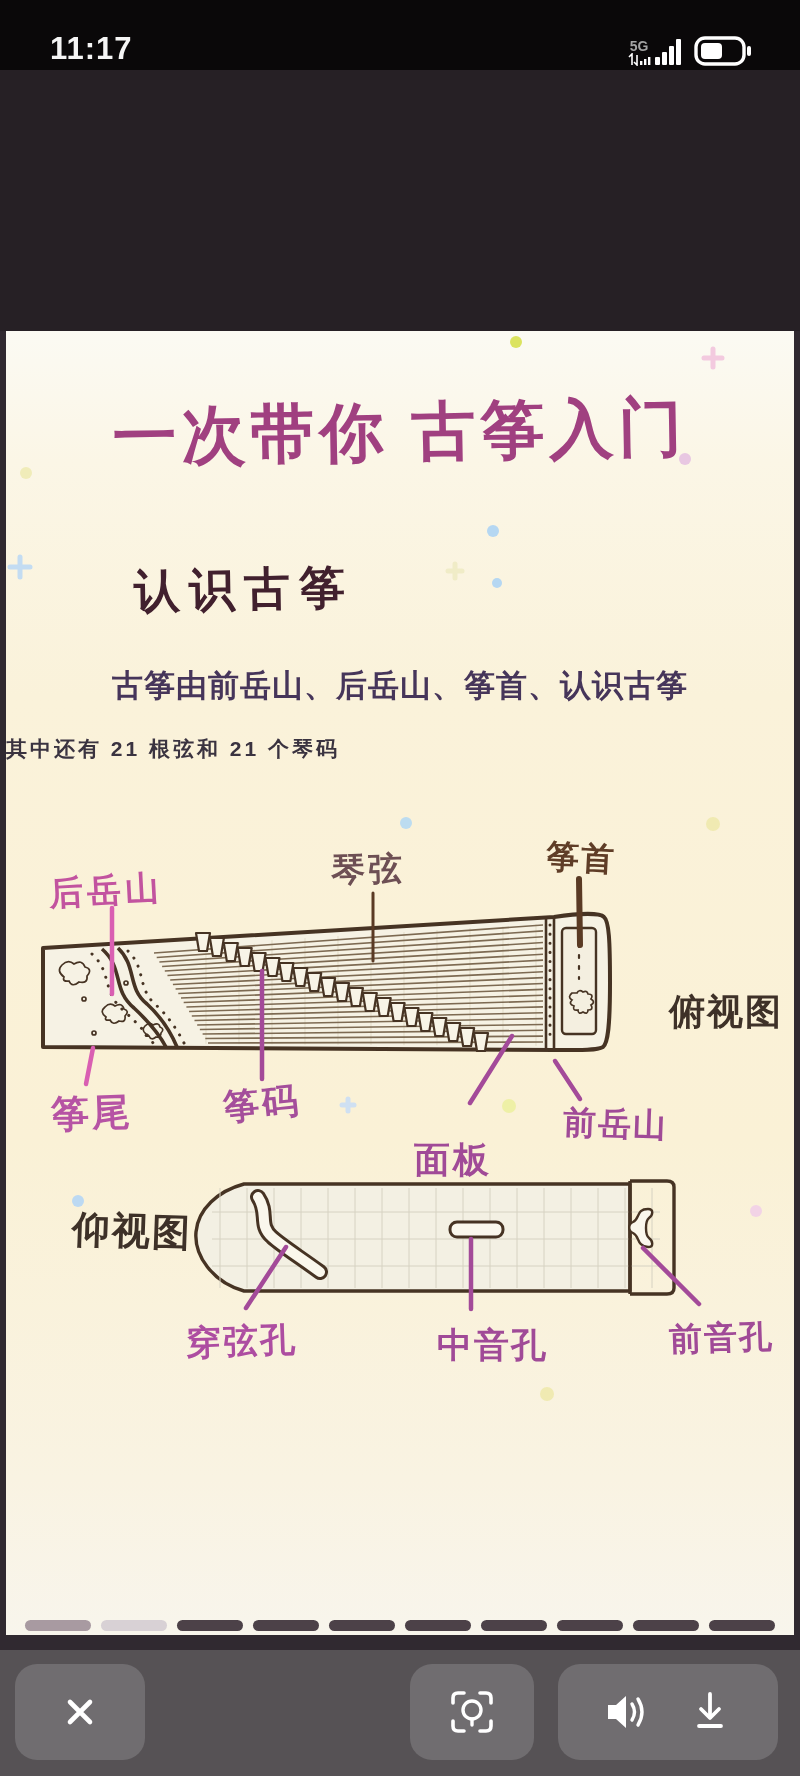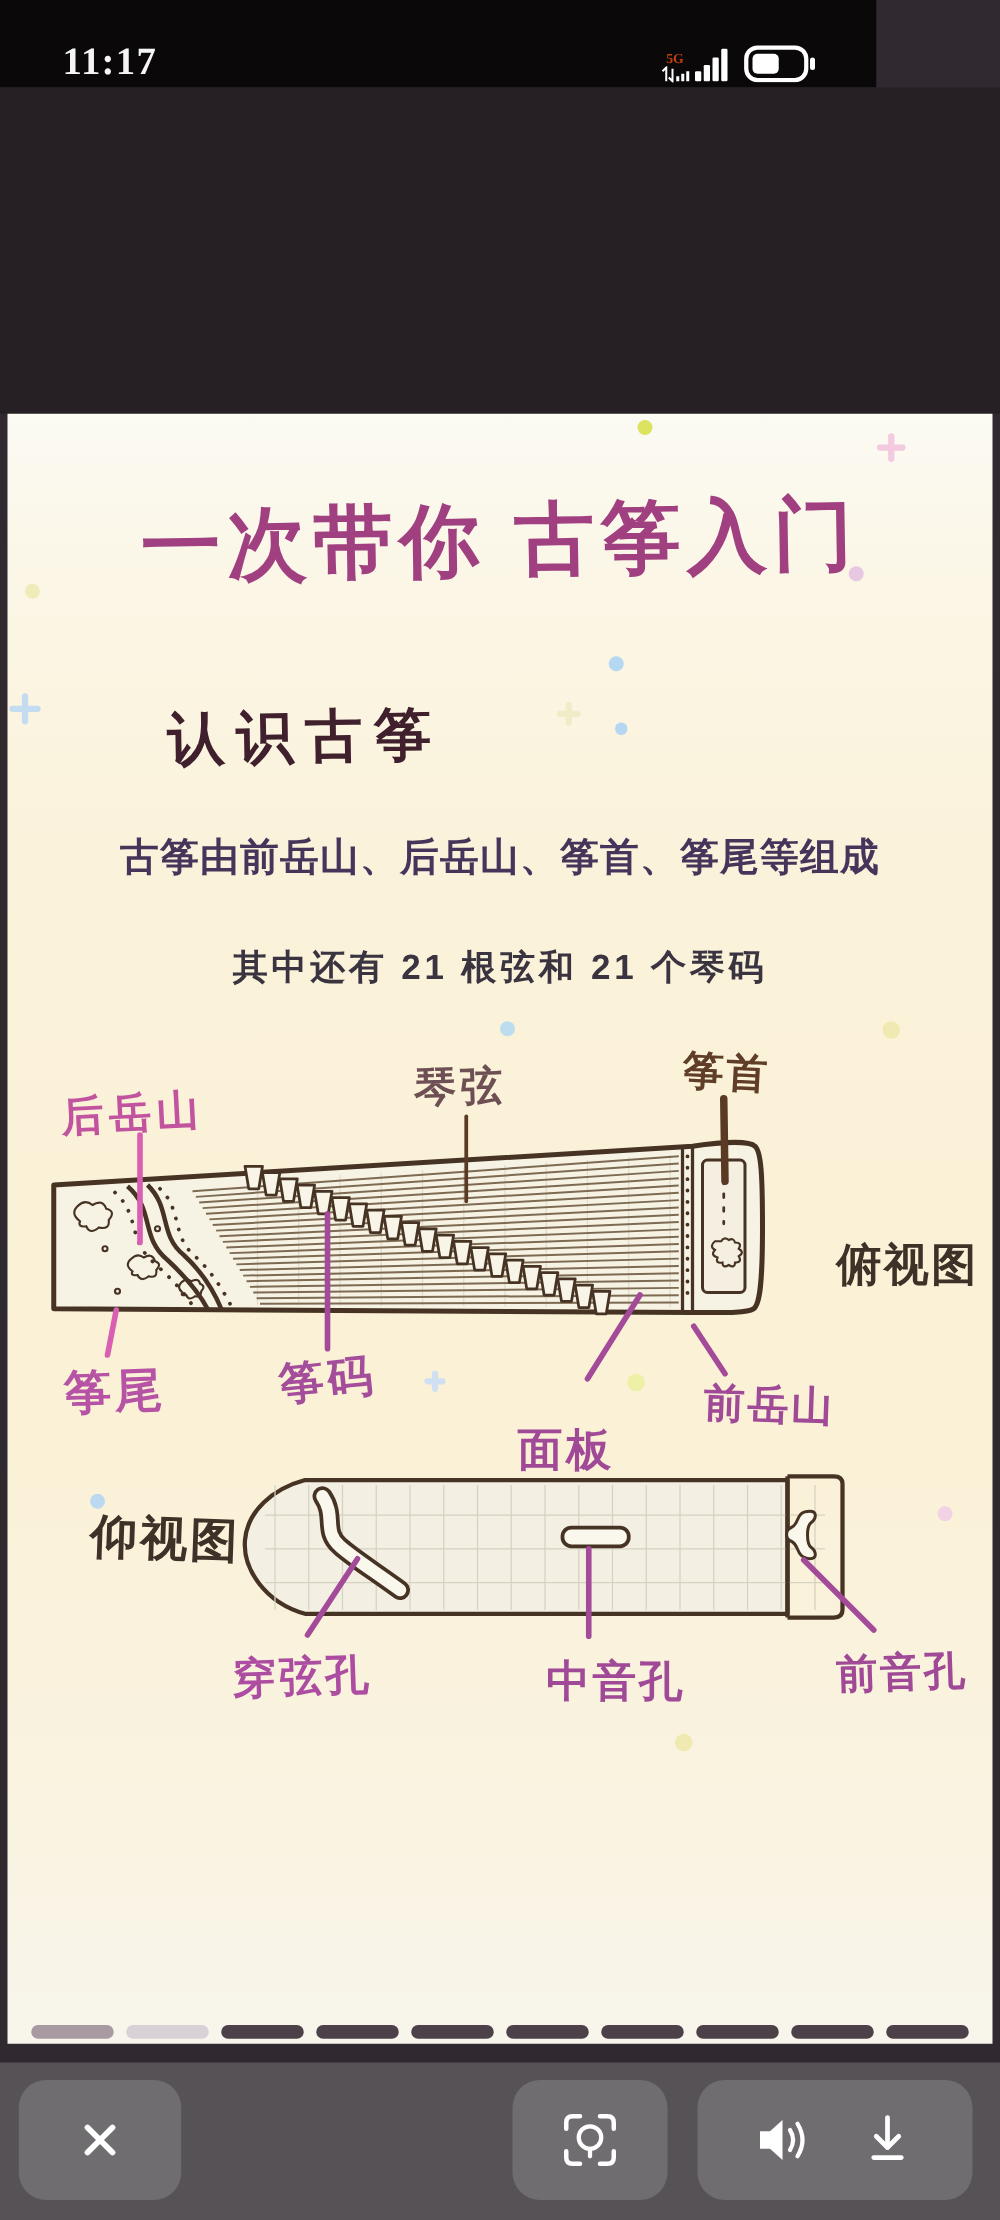--- a/index.html
+++ b/index.html
@@ -1,28 +1,28 @@
 <!DOCTYPE html>
 <html><head>
 <meta charset="utf-8">
 <style>
   html,body{margin:0;padding:0;}
   body{width:800px;height:1776px;position:relative;background:#302930;font-family:"Liberation Sans","DejaVu Sans",sans-serif;overflow:hidden;}
-  .statusbar{position:absolute;left:0;top:0;width:701px;height:70px;background:#0a0809;font-family:Liberation Serif, serif;}
+  .statusbar{position:absolute;left:0;top:0;width:800px;height:70px;background:#0a0809;}
   .sb-time{position:absolute;left:50px;top:31px;color:#f5f5f5;font-size:31px;font-weight:bold;letter-spacing:1px;}
   .sb-right{position:absolute;right:48px;top:30px;height:36px;display:flex;align-items:flex-end;}
-  .sb-5g{color:#c2410c;font-size:11px;font-weight:bold;line-height:1;margin-top:16px;}
+  .sb-5g{color:#a3a3a3;font-size:14px;font-weight:bold;line-height:1;margin-top:16px;}
   .upper-gap{position:absolute;left:0;top:70px;width:800px;height:261px;background:#262025;}
   
   .photo{position:absolute;left:6px;top:331px;width:788px;height:1304px;overflow:hidden;
     background:linear-gradient(180deg,#fbfaf3 0%,#fbf6e6 10%,#faf2da 28%,#faf1d6 62%,#f9f3e2 88%,#f8f5ec 100%);}
   .ptitle{position:absolute;left:0;top:58px;width:100%;text-align:center;font-size:64px;font-weight:bold;color:#a04080;letter-spacing:5px;transform:rotate(-1deg);white-space:nowrap;}
   .pheading{position:absolute;left:128px;top:228px;font-size:46px;font-weight:bold;color:#41202e;letter-spacing:9px;transform:rotate(-1deg);}
   .pline1{position:absolute;left:0;top:334px;width:100%;text-align:center;font-size:31px;font-weight:bold;color:#46355a;letter-spacing:1px;white-space:nowrap;}
-  .pline2{position:absolute;left:0;top:424px;width:100%;text-align:center;font-size:28px;font-weight:bold;color:#3a3340;letter-spacing:3px;white-space:nowrap;}
+  .pline2{position:absolute;left:0;top:404px;width:100%;font-size:21px;font-weight:bold;color:#3a3340;letter-spacing:3px;white-space:nowrap;}
   .diagram{position:absolute;left:0;top:0;width:788px;height:1074px;}
   .dlabel{position:absolute;font-weight:bold;white-space:nowrap;}
   
   .pager{position:absolute;left:25px;top:1620px;width:760px;height:12px;display:flex;gap:10px;}
   .pill{width:66px;height:11px;border-radius:6px;background:#4c4148;}
   
   .sheet{position:absolute;left:0;top:1650px;width:800px;height:126px;background:#565255;}
   .tbtn{position:absolute;background:#706d70;border-radius:22px;display:flex;align-items:center;justify-content:center;}
   .btn-close{left:15px;top:14px;width:130px;height:96px;}
   .btn-scan{left:410px;top:14px;width:124px;height:96px;}
@@ -56,21 +56,21 @@
       <rect x="7" y="7" width="21" height="16" rx="4" fill="#fff"></rect>
       <rect x="53" y="10" width="4" height="10" rx="2" fill="#fff"></rect>
     </svg>
   </div>
 </div>
 <div class="upper-gap"></div>
 
 <div class="photo">
   <div class="ptitle">一次带你 古筝入门</div>
   <div class="pheading">认识古筝</div>
-  <div class="pline1">古筝由前岳山、后岳山、筝首、筝尾等组成</div>
+  <div class="pline1">古筝由前岳山、后岳山、筝首、认识古筝</div>
   <div class="pline2">其中还有 21 根弦和 21 个琴码</div>
 
   <svg id="diag" class="diagram" viewBox="0 0 788 1074">
 
     <path d="M37,617 L548,586 C575,582 594,582 598,586 C603,590 604,610 604,651 C604,695 602,712 597,716 C590,720 570,719 548,719 L37,716 Z" fill="#f6f2e4" stroke="#463323" stroke-width="4" stroke-linejoin="round"></path>
     <g id="topgrid">
         <line x1="200" y1="613.1059" x2="200" y2="712.9617" stroke="#e3ddc9" stroke-width="1"></line>
         <line x1="233" y1="611.1028" x2="233" y2="713.1564" stroke="#e3ddc9" stroke-width="1"></line>
         <line x1="266" y1="609.0997" x2="266" y2="713.3511" stroke="#e3ddc9" stroke-width="1"></line>
         <line x1="299" y1="607.0966" x2="299" y2="713.5458" stroke="#e3ddc9" stroke-width="1"></line>

